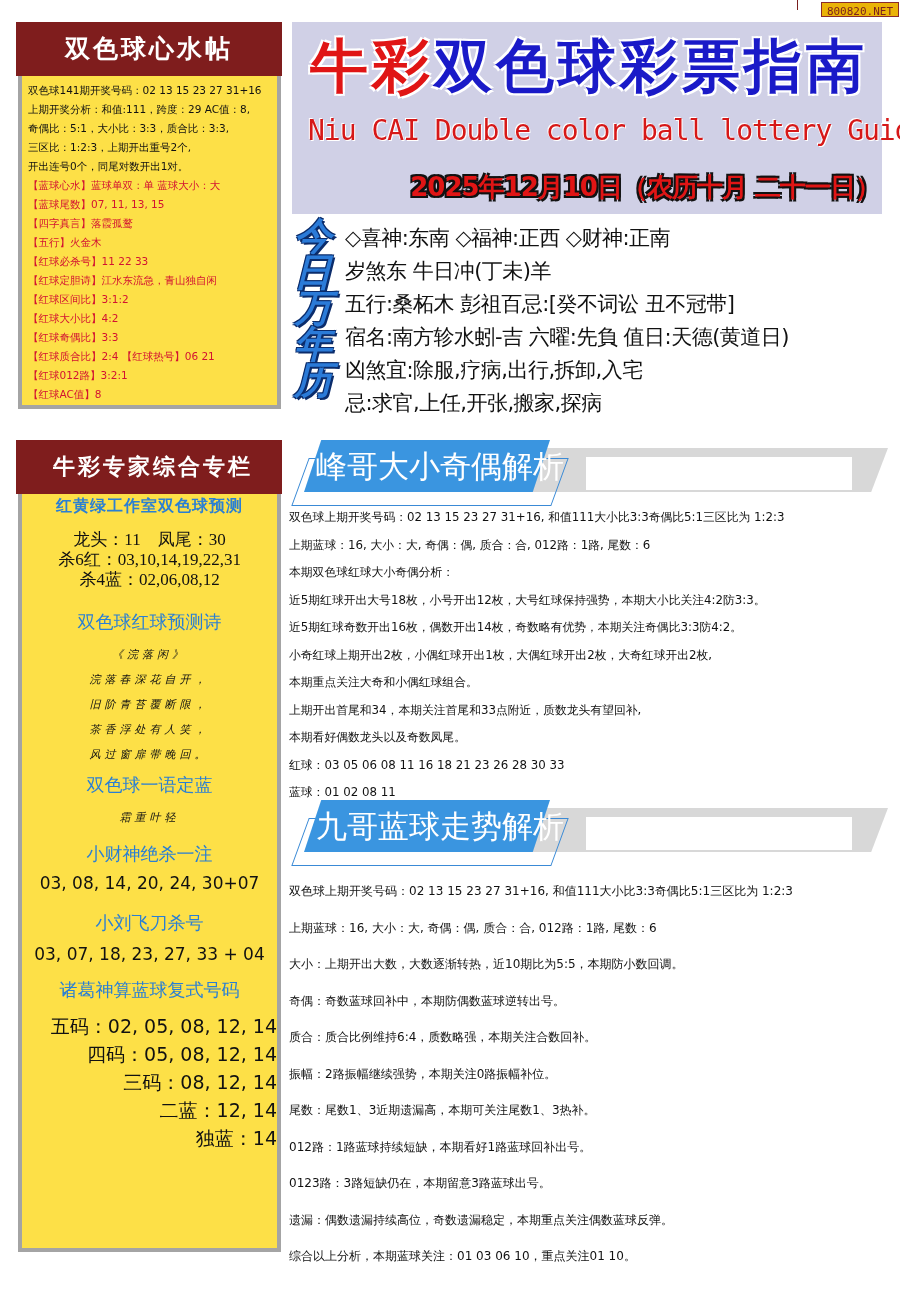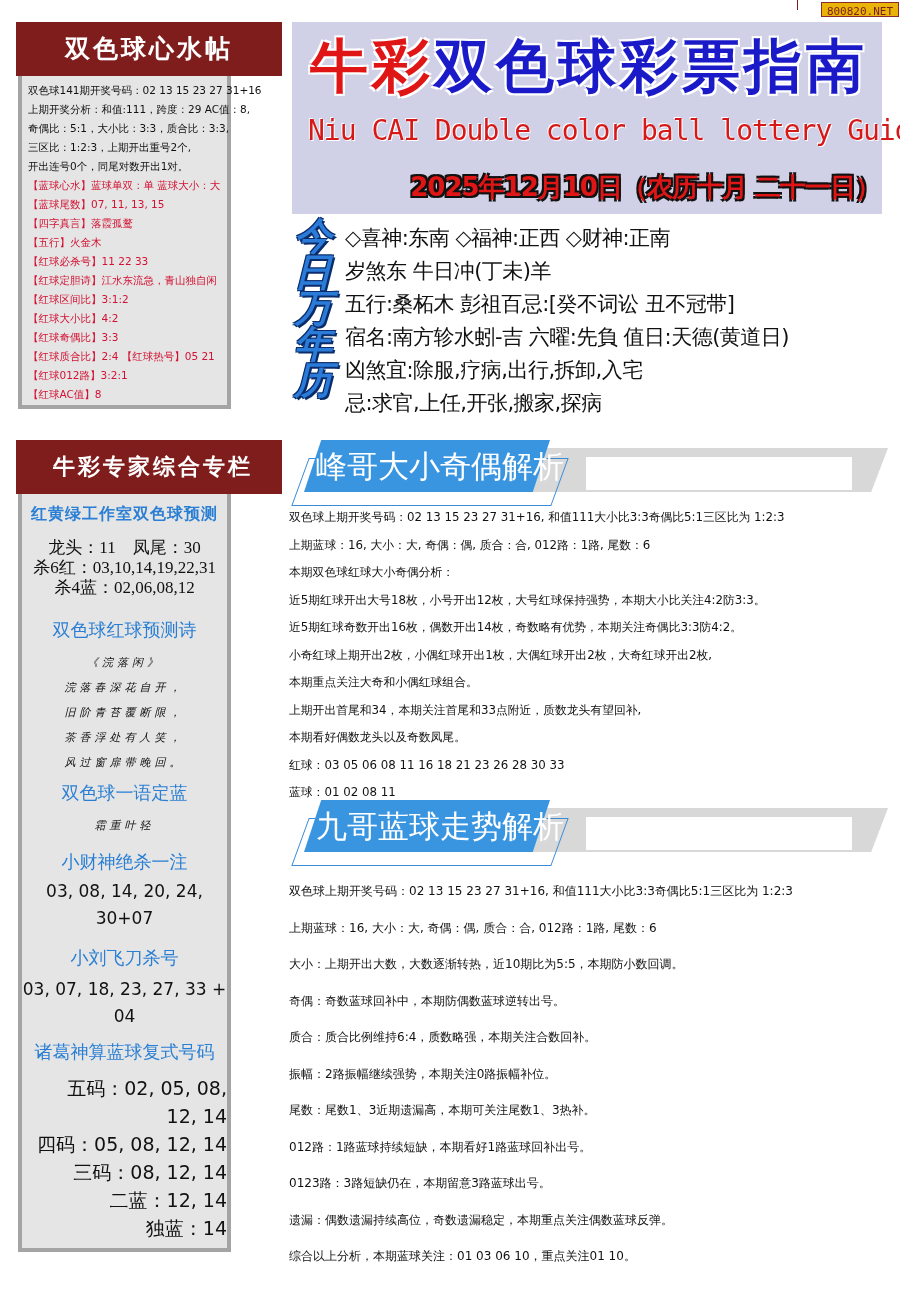--- a/index.html
+++ b/index.html
@@ -9,31 +9,31 @@
   
   .watermark { position: absolute; left: 821px; top: 2px; width: 78px; height: 15px;
     border: 1px solid #8a2b2b; background: #eab308; color: #7a1f1f;
     font-family: "DejaVu Sans Mono", monospace; font-size: 11px; line-height: 18px; text-align: center; }
   .wm-tick { position: absolute; left: 797px; top: 0; width: 1px; height: 10px; background: #7a1f1f; }
 
   
   .left-head { position: absolute; left: 16px; width: 266px; height: 54px; background: #7f1d1d;
     color: #fff; font-weight: bold; text-align: center; letter-spacing: 3px; }
   .left-head span { display: block; }
-  .left-box { position: absolute; left: 18px; width: 213px; background: #e5e5e5;
+  .left-box { position: absolute; left: 18px; width: 263px; background: #fde047;
     border: 4px solid #a4a4a4; border-top: none; }
 
   .shuixin { top: 22px; font-size: 25px; line-height: 54px; }
   .shuixin-box { top: 76px; height: 333px; padding: 5px 0 0 6px; font-size: 10.5px; line-height: 19px; }
   .shuixin-box .l { white-space: nowrap; }
   .shuixin-box .black { color: #111; }
   .shuixin-box .red { color: #d21232; }
 
   .zhuanlan { top: 440px; font-size: 22px; line-height: 54px; padding-left: 8px; }
-  .zhuanlan-box { top: 494px; height: 758px; padding-top: 8px; text-align: center; }
+  .zhuanlan-box { top: 494px; height: 758px; text-align: center; }
 
   .sec-title { color: #2a7fd4; font-size: 18px; line-height: 24px; }
   .sec-title.bold { font-weight: bold; letter-spacing: 1px; font-size: 16px; }
   .serif { font-family: "Liberation Serif", "DejaVu Serif", serif; }
   .pred { font-size: 17px; line-height: 20px; color: #111; }
   .poem { font-family: "DejaVu Serif", serif; font-size: 11px; line-height: 25px; letter-spacing: 4px; font-style: italic; color: #111; }
   .nums { font-size: 17px; line-height: 27px; color: #111; }
   .fushi { text-align: right; padding-left: 12px; font-size: 19px; line-height: 28px; color: #111; }
 
   
@@ -86,21 +86,21 @@
   <div class="l black">开出连号0个，同尾对数开出1对。</div>
   <div class="l red">【蓝球心水】蓝球单双：单 蓝球大小：大</div>
   <div class="l red">【蓝球尾数】07, 11, 13, 15</div>
   <div class="l red">【四字真言】落霞孤鹜</div>
   <div class="l red">【五行】火金木</div>
   <div class="l red">【红球必杀号】11  22  33</div>
   <div class="l red">【红球定胆诗】江水东流急，青山独自闲</div>
   <div class="l red">【红球区间比】3:1:2</div>
   <div class="l red">【红球大小比】4:2</div>
   <div class="l red">【红球奇偶比】3:3</div>
-  <div class="l red">【红球质合比】2:4 【红球热号】05 21</div>
+  <div class="l red">【红球质合比】2:4 【红球热号】06 21</div>
   <div class="l red">【红球012路】3:2:1</div>
   <div class="l red">【红球AC值】8</div>
 </div>
 
 <div class="left-head zhuanlan">
   <span>牛彩专家综合专栏</span>
 </div>
 <div class="left-box zhuanlan-box">
   <div class="sec-title bold">红黄绿工作室双色球预测</div>
   <div style="height:12px"></div>

